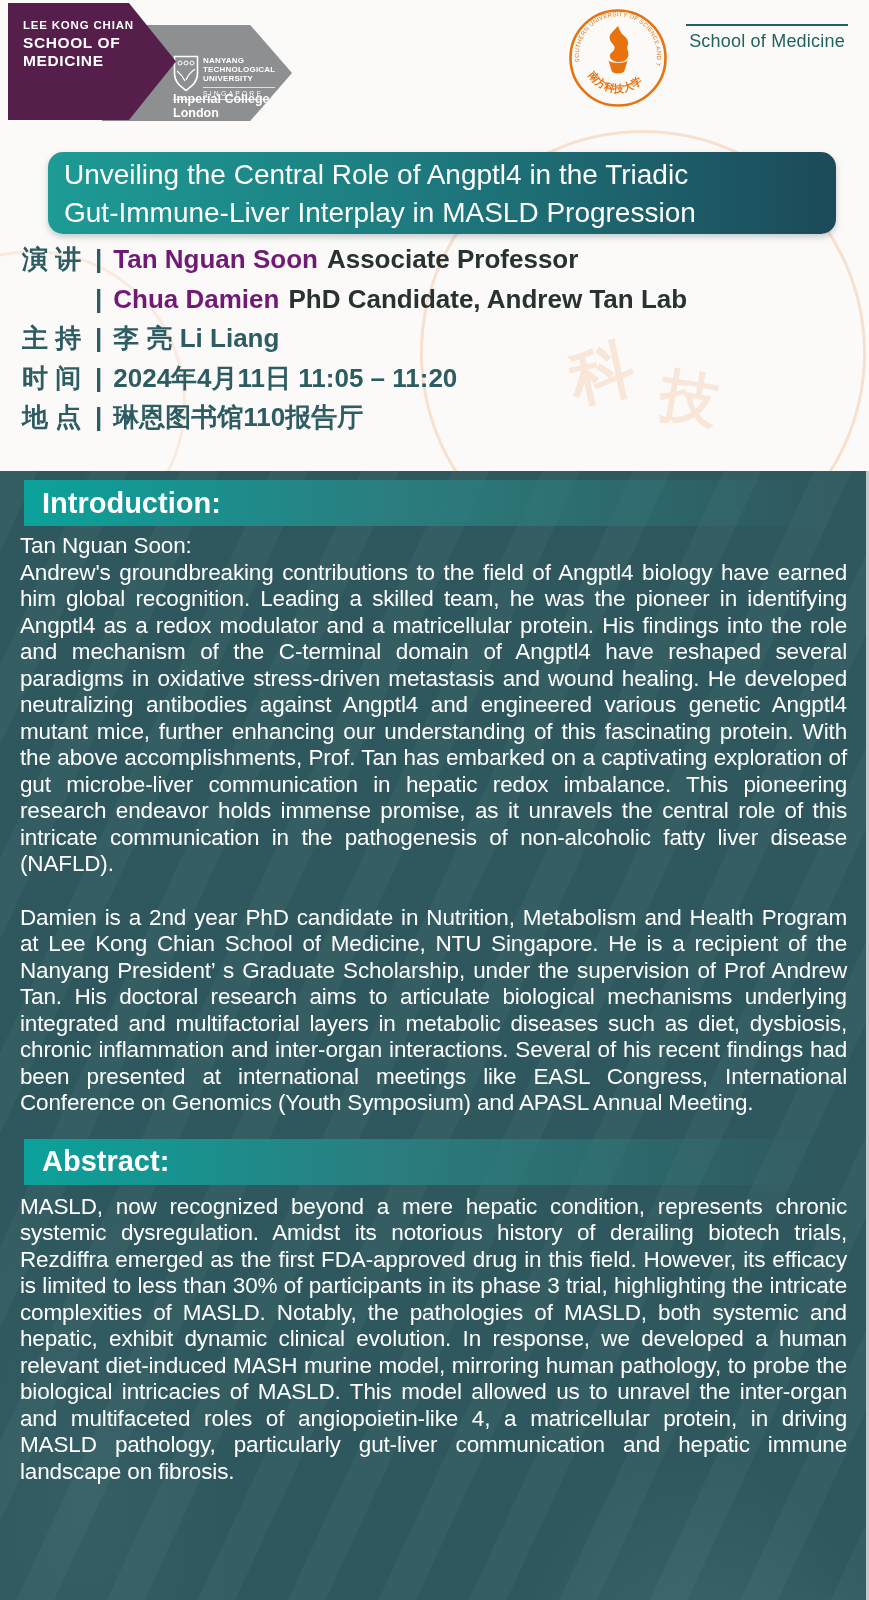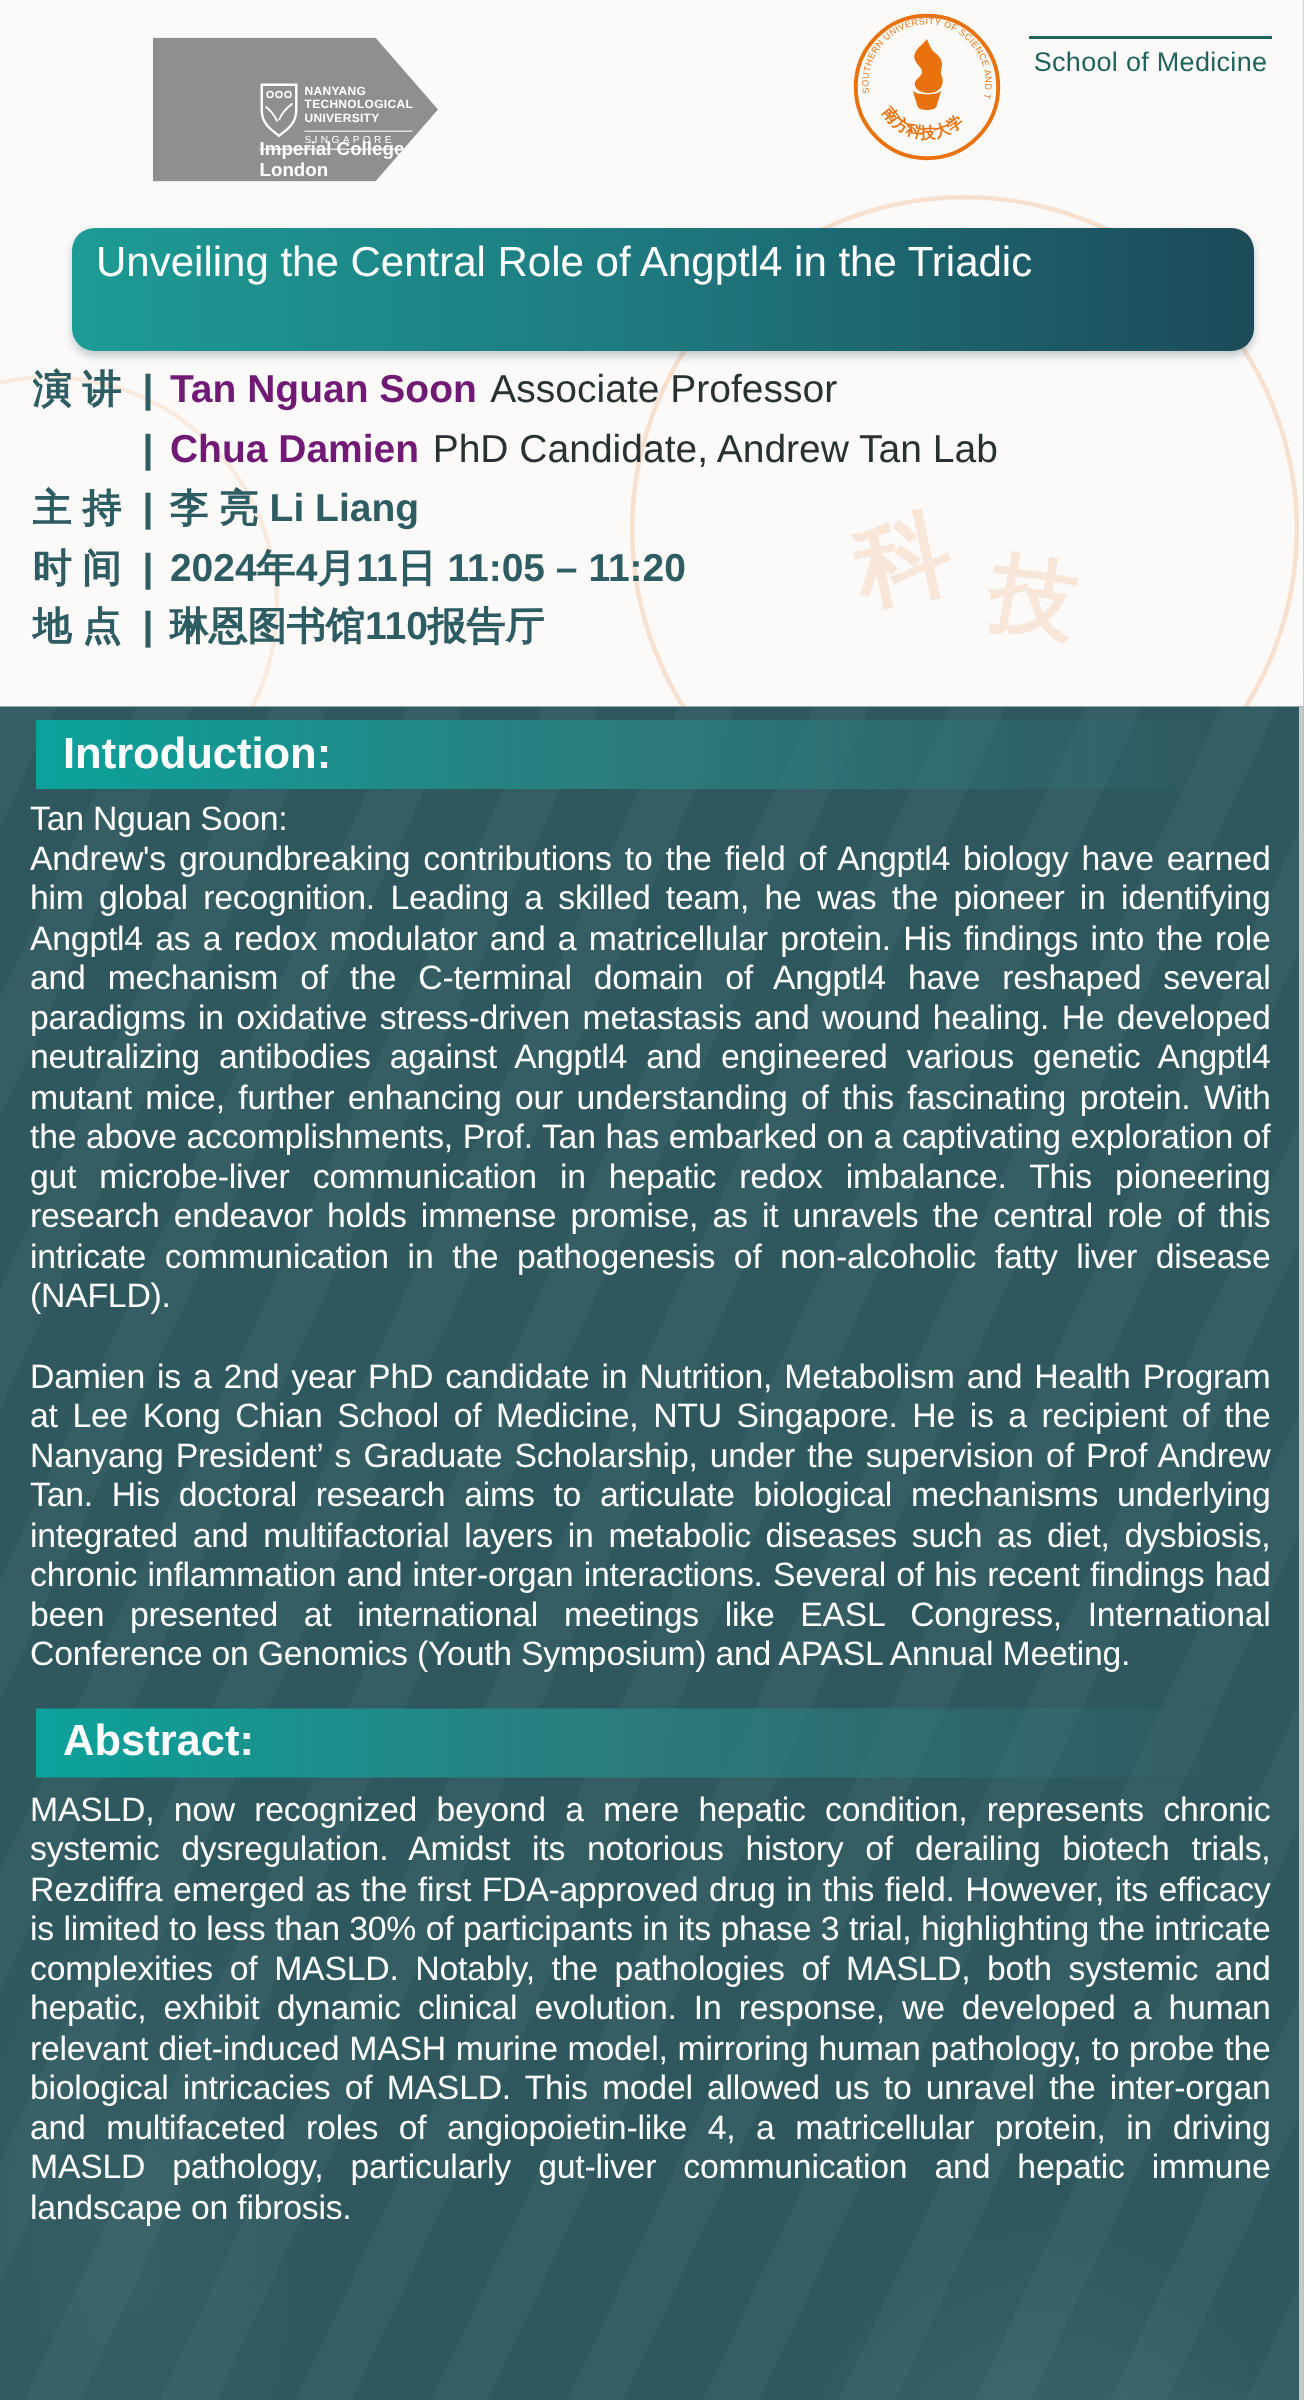--- a/index.html
+++ b/index.html
@@ -46,21 +46,21 @@
           color:#fff;font-weight:normal;font-size:28px;line-height:38px;
           padding:4px 0 0 16px;box-sizing:border-box;
           box-shadow:0 3px 6px rgba(20,60,70,0.25);z-index:4;}
 
   
   .info{position:absolute;left:22px;top:240px;width:830px;z-index:4;font-weight:bold;font-size:26px;}
   .info-row{height:39.5px;display:flex;align-items:center;white-space:nowrap;}
   .info-row .lab{width:73px;color:#2d5c62;}
   .info-row .pipe{color:#2d5c62;margin-right:11px;}
   .info-row .name{color:#701a75;margin-right:9px;}
-  .info-row .plain{color:#273231;font-weight:400;}
+  .info-row .plain{color:#273231;font-weight:700;}
   .info-row .val{color:#2d5c62;}
 
   
   .bottom{position:absolute;left:0;top:471px;width:869px;height:1321px;background:#305a60;overflow:hidden;}
   .bottom::before{content:"";position:absolute;inset:0;
     background:
       radial-gradient(ellipse 320px 420px at 80% 94%, rgba(165,205,215,0.13), transparent 60%),
       radial-gradient(ellipse 240px 480px at 10% 78%, rgba(130,170,180,0.08), transparent 60%),
       radial-gradient(ellipse 200px 300px at 93% 99%, rgba(190,220,228,0.12), transparent 65%),
       repeating-linear-gradient(115deg, rgba(255,255,255,0.022) 0 34px, rgba(8,28,34,0.035) 34px 82px);
@@ -103,20 +103,25 @@
         <div class="n">UNIVERSITY</div>
         <div class="sg">SINGAPORE</div>
       </div>
       <div class="ntu-div"></div>
       <div class="imperial">
         <div>Imperial College</div>
         <div>London</div>
       </div>
     </div>
 
+    <div class="lkc">
+      <div class="l1">LEE KONG CHIAN</div>
+      <div class="l2">SCHOOL OF</div>
+      <div class="l3">MEDICINE</div>
+    </div>
 
     <svg class="seal" viewBox="0 0 100 100">
       <circle cx="50" cy="50" r="47.5" fill="none" stroke="#e8720e" stroke-width="2.6"></circle>
       <defs>
         <path id="sealTop" d="M 12,56 A 39,39 0 1 1 88,56"></path>
         <path id="sealBottom" d="M 19,64 A 34,34 0 0 0 81,64"></path>
       </defs>
       <text font-size="6" fill="#e8720e" letter-spacing="0.3" font-family="Liberation Sans, sans-serif">
         <textPath href="#sealTop" startOffset="2">SOUTHERN UNIVERSITY OF SCIENCE AND TECHNOLOGY</textPath>
       </text>
@@ -129,20 +134,21 @@
       </g>
     </svg>
 
     <div class="som">
       <div class="rule"></div>
       <div class="en">School of Medicine</div>
     </div>
 
     <div class="banner">
       <div>Unveiling the Central Role of Angptl4 in the Triadic</div>
+      <div>Gut-Immune-Liver Interplay in MASLD Progression</div>
     </div>
 
     <div class="info">
       <div class="info-row">
         <span class="lab">演 讲</span>
         <span class="pipe">|</span>
         <span class="name">Tan Nguan Soon</span>
         <span class="plain">Associate Professor</span>
       </div>
       <div class="info-row">

